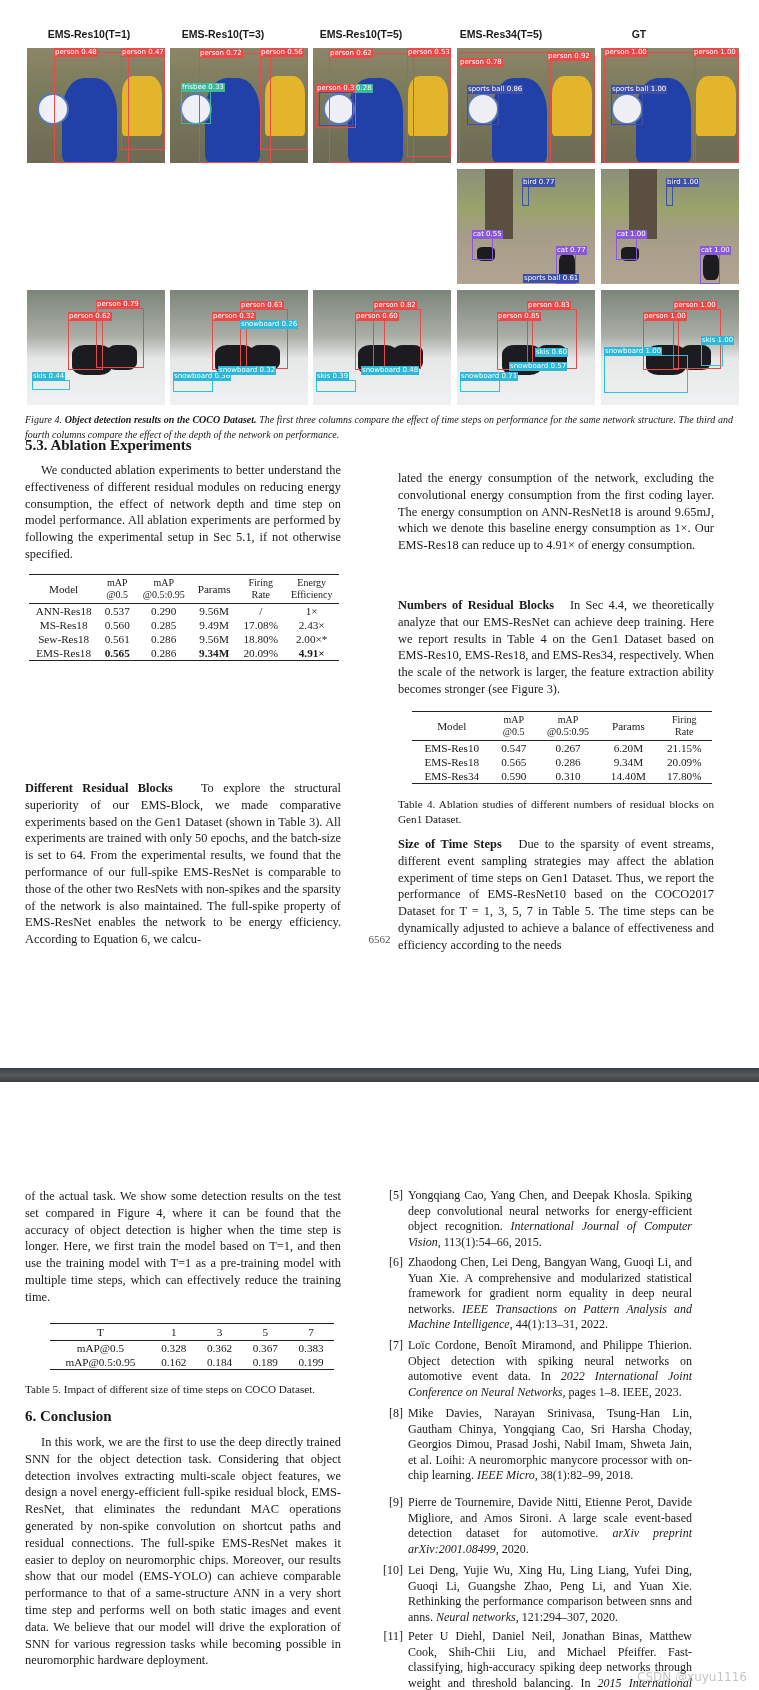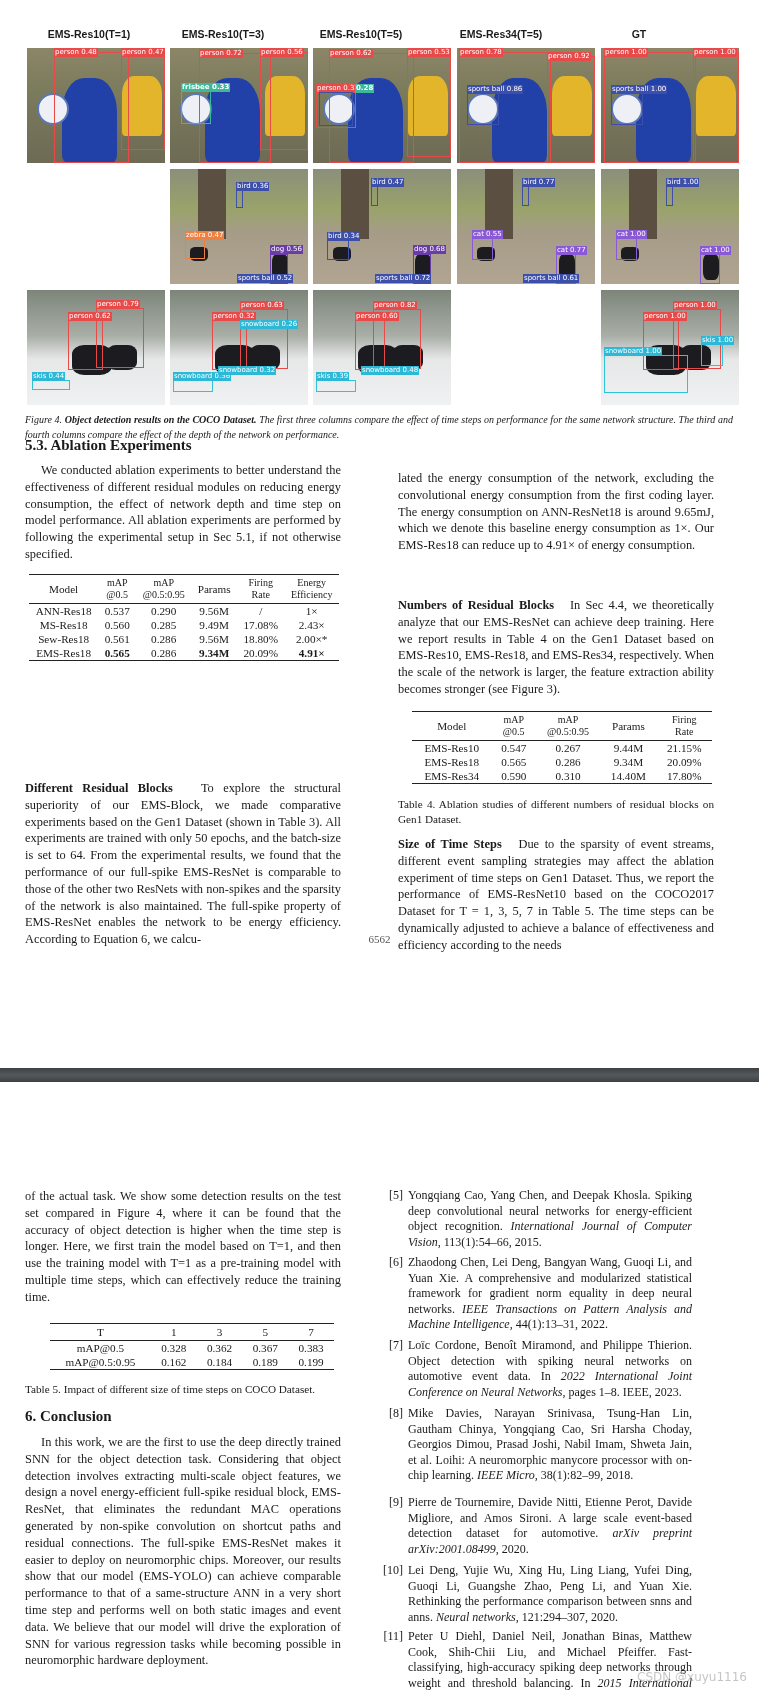--- a/index.html
+++ b/index.html
@@ -25,21 +25,21 @@
   .p-yellow { position:absolute; background:#e2b52a; border-radius:30% 30% 8% 8%; }
   .ball { position:absolute; width:28px; height:28px; border-radius:50%; background:#eef0f5; border:2px solid #5878b8; }
   .tree { position:absolute; background:#5a4f40; }
   .dark { position:absolute; background:#1c1c20; border-radius:30%; }
   .box { position:absolute; border:1.5px solid; box-sizing:border-box; }
   .lbl { position:absolute; font-family:"DejaVu Sans", sans-serif; font-size:7px; color:#fff; padding:0 1px;
          white-space:nowrap; line-height:9px; }
   .red { border-color:#e84a4a; } .redbg { background:#e84a4a; }
   .cyan { border-color:#2cc4d8; } .cyanbg { background:#2cb8d6; }
   .navy { border-color:#3d4fa8; } .navybg { background:#3d4fa8; }
-  .teal { border-color:#3fb89a; } .tealbg { background:#3fb89a;font-weight:bold; }
+  .teal { border-color:#3fb89a; } .tealbg { background:#3fb89a; }
   .purple { border-color:#8a5ad6; } .purplebg { background:#8a5ad6; }
   .orange { border-color:#f08040; } .orangebg { background:#f08040; }
   .violet { border-color:#6a3ca8; } .violetbg { background:#6a3ca8; }
 
   .caption { position:absolute; font-size:10px; line-height:15px; text-align:justify;font-style:italic; }
   .caption b { font-weight:bold; }
 
   .col { position:absolute; font-size:12.4px; line-height:16.8px; text-align:justify; }
   .col p { margin:0; }
   .indent { text-indent:16px; }
@@ -104,62 +104,38 @@
     <div class="box red" style="left:3px;top:40px;width:40px;height:40px"></div>
     <div class="lbl redbg" style="left:3px;top:36px">person 0.32</div>
     <div class="box navy" style="left:6px;top:44px;width:34px;height:34px"></div>
     <div class="lbl tealbg" style="left:42px;top:36px">0.28</div>
   </div>
   <div class="tile r1 bg-soccer" style="left:457px">
     <div class="p-blue" style="left:35px;top:30px;width:55px;height:85px"></div>
     <div class="p-yellow" style="left:95px;top:28px;width:40px;height:60px"></div>
     <div class="ball" style="left:10px;top:45px"></div>
     <div class="box red" style="left:2px;top:4px;width:92px;height:111px"></div>
-    <div class="lbl redbg" style="left:2px;top:0">person 0.78</div>
+    <div class="lbl redbg" style="left:2px;top:10px">person 0.78</div>
     <div class="box red" style="left:90px;top:8px;width:48px;height:107px"></div>
     <div class="lbl redbg" style="left:90px;top:4px">person 0.92</div>
     <div class="box navy" style="left:10px;top:42px;width:32px;height:35px"></div>
     <div class="lbl navybg" style="left:10px;top:37px">sports ball 0.86</div>
   </div>
   <div class="tile r1 bg-soccer" style="left:601px">
     <div class="p-blue" style="left:35px;top:30px;width:55px;height:85px"></div>
     <div class="p-yellow" style="left:95px;top:28px;width:40px;height:60px"></div>
     <div class="ball" style="left:10px;top:45px"></div>
     <div class="box red" style="left:3px;top:4px;width:92px;height:111px"></div>
     <div class="lbl redbg" style="left:3px;top:0">person 1.00</div>
     <div class="box red" style="left:92px;top:4px;width:46px;height:111px"></div>
     <div class="lbl redbg" style="left:92px;top:0">person 1.00</div>
     <div class="box navy" style="left:10px;top:42px;width:32px;height:35px"></div>
     <div class="lbl navybg" style="left:10px;top:37px">sports ball 1.00</div>
   </div>
 
-  <div class="tile r2 bg-park" style="left:170px">
-    <div class="tree" style="left:28px;top:0;width:28px;height:70px"></div>
-    <div class="dark" style="left:20px;top:78px;width:18px;height:14px"></div>
-    <div class="dark" style="left:102px;top:85px;width:16px;height:26px"></div>
-    <div class="box navy" style="left:66px;top:21px;width:7px;height:18px"></div>
-    <div class="lbl navybg" style="left:66px;top:13px">bird 0.36</div>
-    <div class="box orange" style="left:15px;top:70px;width:20px;height:20px"></div>
-    <div class="lbl orangebg" style="left:15px;top:62px">zebra 0.47</div>
-    <div class="box violet" style="left:100px;top:85px;width:18px;height:30px"></div>
-    <div class="lbl violetbg" style="left:100px;top:76px">dog 0.56</div>
-    <div class="lbl navybg" style="left:67px;top:105px">sports ball 0.52</div>
-  </div>
-  <div class="tile r2 bg-park" style="left:313px">
-    <div class="tree" style="left:28px;top:0;width:28px;height:70px"></div>
-    <div class="dark" style="left:20px;top:78px;width:18px;height:14px"></div>
-    <div class="dark" style="left:102px;top:85px;width:16px;height:26px"></div>
-    <div class="box navy" style="left:58px;top:17px;width:7px;height:20px"></div>
-    <div class="lbl navybg" style="left:58px;top:9px">bird 0.47</div>
-    <div class="box navy" style="left:14px;top:71px;width:22px;height:20px"></div>
-    <div class="lbl navybg" style="left:14px;top:63px">bird 0.34</div>
-    <div class="box violet" style="left:100px;top:85px;width:18px;height:30px"></div>
-    <div class="lbl violetbg" style="left:100px;top:76px">dog 0.68</div>
-    <div class="lbl navybg" style="left:62px;top:105px">sports ball 0.72</div>
-  </div>
   <div class="tile r2 bg-park" style="left:457px">
     <div class="tree" style="left:28px;top:0;width:28px;height:70px"></div>
     <div class="dark" style="left:20px;top:78px;width:18px;height:14px"></div>
     <div class="dark" style="left:102px;top:85px;width:16px;height:26px"></div>
     <div class="box navy" style="left:65px;top:17px;width:7px;height:20px"></div>
     <div class="lbl navybg" style="left:65px;top:9px">bird 0.77</div>
     <div class="box purple" style="left:15px;top:69px;width:21px;height:22px"></div>
     <div class="lbl purplebg" style="left:15px;top:61px">cat 0.55</div>
     <div class="box purple" style="left:99px;top:85px;width:20px;height:30px"></div>
     <div class="lbl purplebg" style="left:99px;top:77px">cat 0.77</div>
@@ -203,20 +179,32 @@
     <div class="dark" style="left:45px;top:55px;width:40px;height:30px"></div>
     <div class="dark" style="left:80px;top:55px;width:30px;height:25px"></div>
     <div class="box red" style="left:60px;top:19px;width:48px;height:60px"></div>
     <div class="lbl redbg" style="left:60px;top:11px">person 0.82</div>
     <div class="box red" style="left:42px;top:30px;width:30px;height:50px"></div>
     <div class="lbl redbg" style="left:42px;top:22px">person 0.60</div>
     <div class="box cyan" style="left:3px;top:90px;width:40px;height:12px"></div>
     <div class="lbl cyanbg" style="left:3px;top:82px">skis 0.39</div>
     <div class="lbl cyanbg" style="left:48px;top:76px">snowboard 0.48</div>
   </div>
+  <div class="tile r3 bg-snow" style="left:457px">
+    <div class="dark" style="left:45px;top:55px;width:40px;height:30px"></div>
+    <div class="dark" style="left:80px;top:55px;width:30px;height:25px"></div>
+    <div class="box red" style="left:70px;top:19px;width:50px;height:60px"></div>
+    <div class="lbl redbg" style="left:70px;top:11px">person 0.83</div>
+    <div class="box red" style="left:40px;top:30px;width:36px;height:50px"></div>
+    <div class="lbl redbg" style="left:40px;top:22px">person 0.85</div>
+    <div class="lbl cyanbg" style="left:78px;top:58px">skis 0.60</div>
+    <div class="box cyan" style="left:3px;top:90px;width:40px;height:12px"></div>
+    <div class="lbl cyanbg" style="left:3px;top:82px">snowboard 0.71</div>
+    <div class="lbl cyanbg" style="left:52px;top:72px">snowboard 0.57</div>
+  </div>
   <div class="tile r3 bg-snow" style="left:601px">
     <div class="dark" style="left:45px;top:55px;width:40px;height:30px"></div>
     <div class="dark" style="left:80px;top:55px;width:30px;height:25px"></div>
     <div class="box red" style="left:72px;top:19px;width:48px;height:60px"></div>
     <div class="lbl redbg" style="left:72px;top:11px">person 1.00</div>
     <div class="box red" style="left:42px;top:30px;width:36px;height:50px"></div>
     <div class="lbl redbg" style="left:42px;top:22px">person 1.00</div>
     <div class="box cyan" style="left:100px;top:54px;width:22px;height:22px"></div>
     <div class="lbl cyanbg" style="left:100px;top:46px">skis 1.00</div>
     <div class="box cyan" style="left:3px;top:65px;width:84px;height:38px"></div>
@@ -306,21 +294,21 @@
         <th style="font-size:11.2px">Params</th>
         <th style="white-space:pre-line">Firing
 Rate</th>
       </tr>
     </thead>
     <tbody>
       <tr>
         <td>EMS-Res10</td>
           <td>0.547</td>
           <td>0.267</td>
-          <td>9.44M</td>
+          <td>6.20M</td>
           <td>21.15%</td>
       </tr>
       <tr>
         <td>EMS-Res18</td>
           <td>0.565</td>
           <td>0.286</td>
           <td>9.34M</td>
           <td>20.09%</td>
       </tr>
       <tr>

